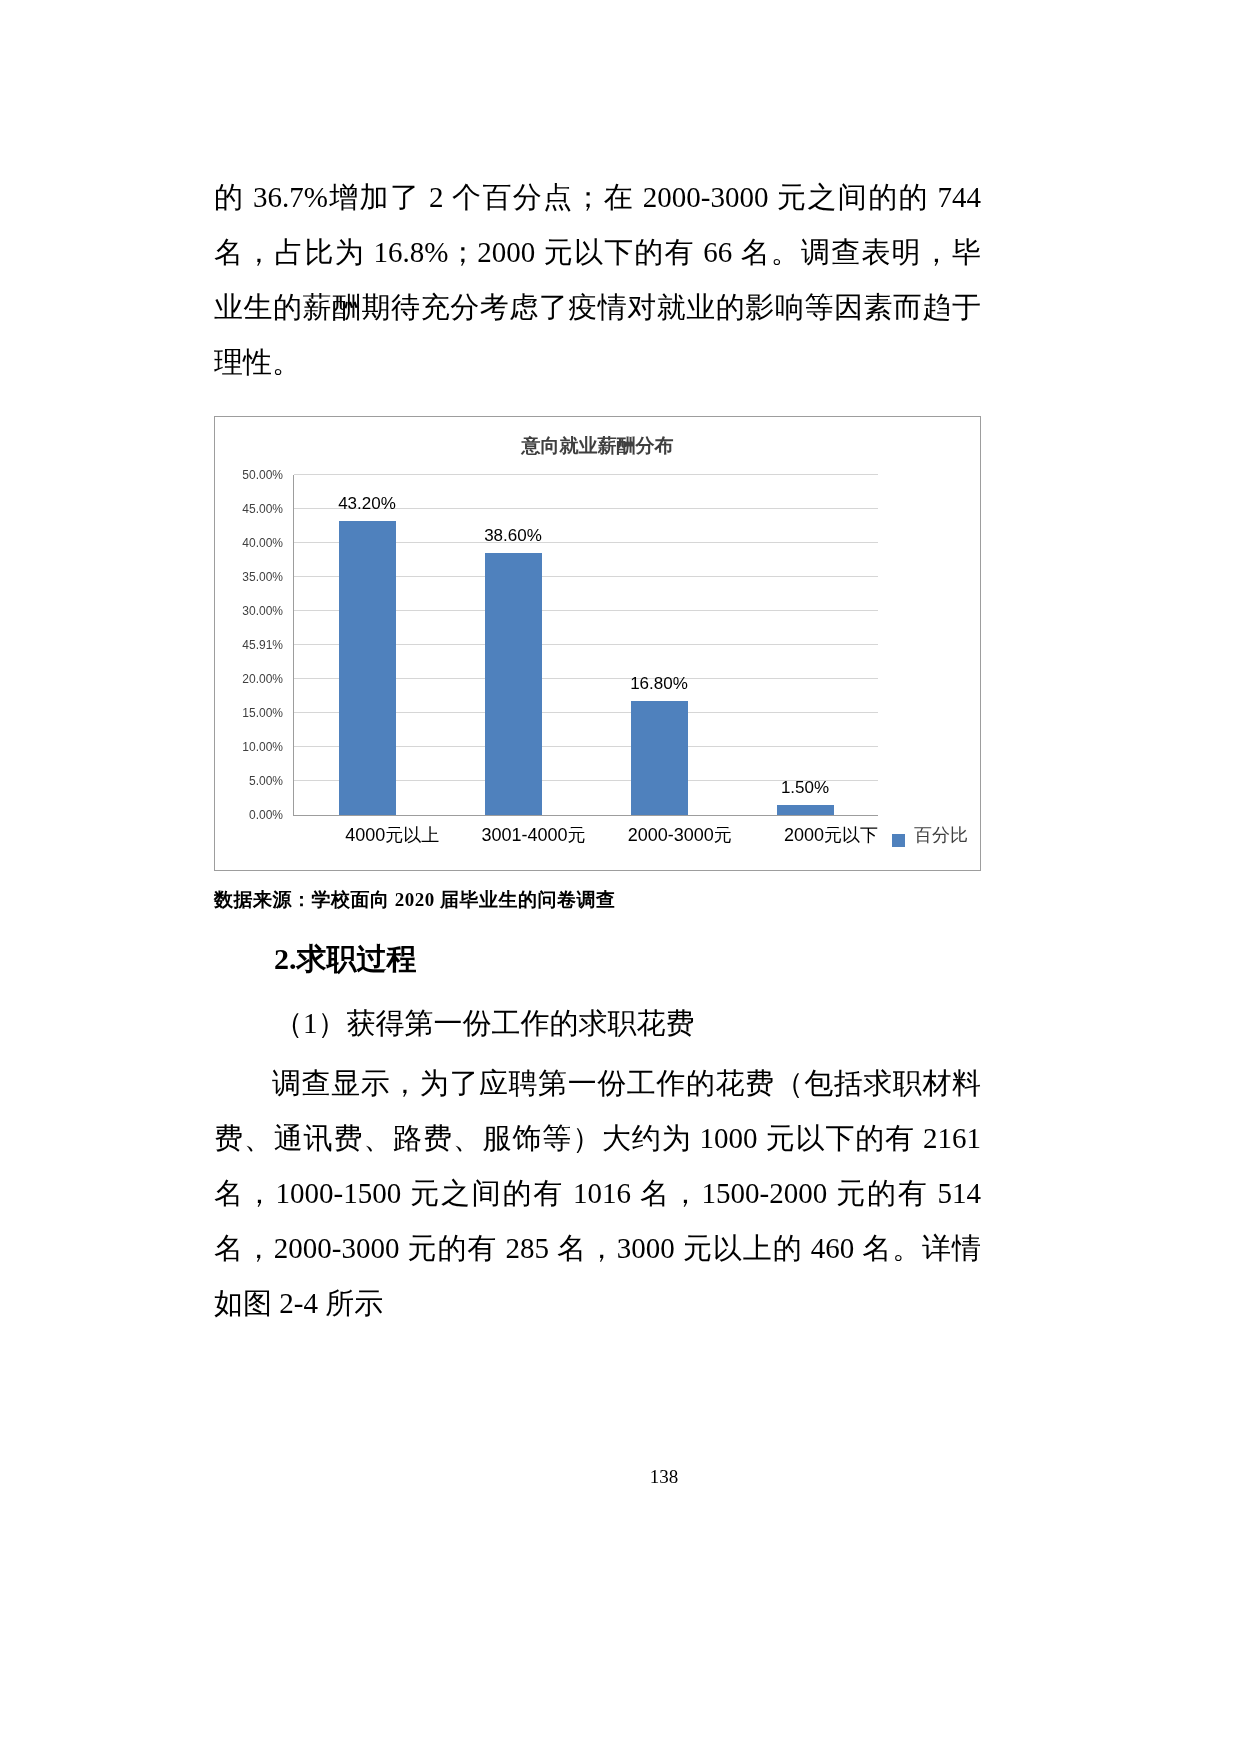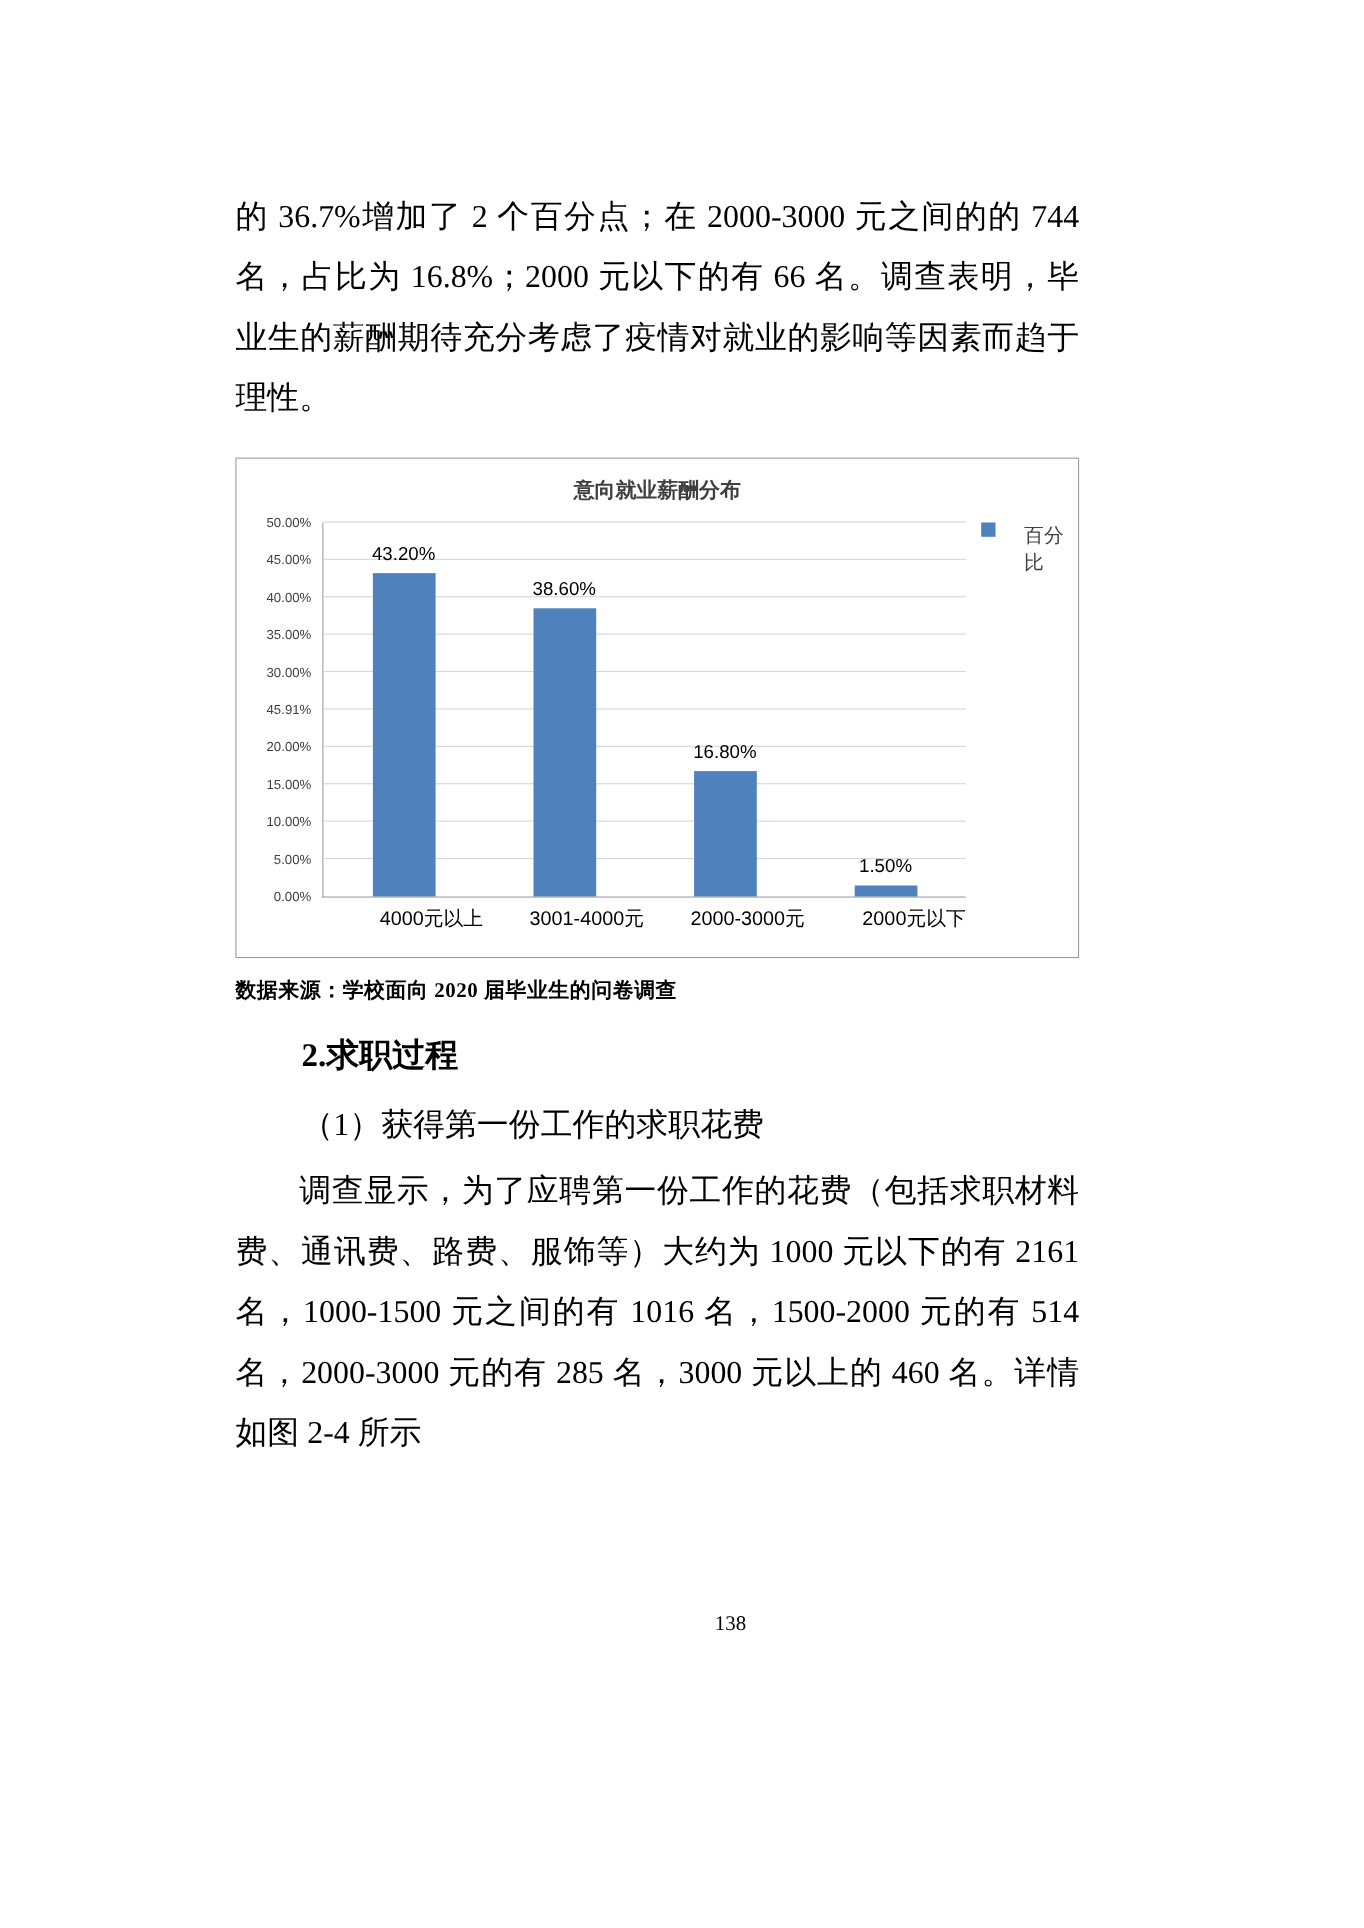--- a/index.html
+++ b/index.html
@@ -57,22 +57,22 @@
   .bars{ position:absolute; left:0; right:0; top:0; bottom:0; display:flex; }
   .bar-col{ flex:1; position:relative; display:flex; justify-content:center; align-items:flex-end; }
   .bar{ width:57px; }
   .bar-value{
     position:absolute; left:0; width:100%;
     text-align:center; font-size:17px; color:#000;
   }
   .x-axis{ display:flex; margin-top:7px; }
   .xtick{ flex:1; text-align:right; font-size:18px; color:#000000; }
   .legend{
-    flex:1; display:flex; align-items:flex-start;
-    gap:26px; padding-left:14px;
+    flex:1; display:flex; align-items:flex-end;
+    gap:9px; padding-left:14px;
   }
   .swatch{ width:13px; height:13px; display:inline-block; flex:0 0 13px; }
   .legend-text{ font-size:18px; color:#3f3f3f; }
 
   
   .source{
     margin:16px 0 0 0;
     font-size:19px;
     font-weight:bold;
     letter-spacing:0.5px;

